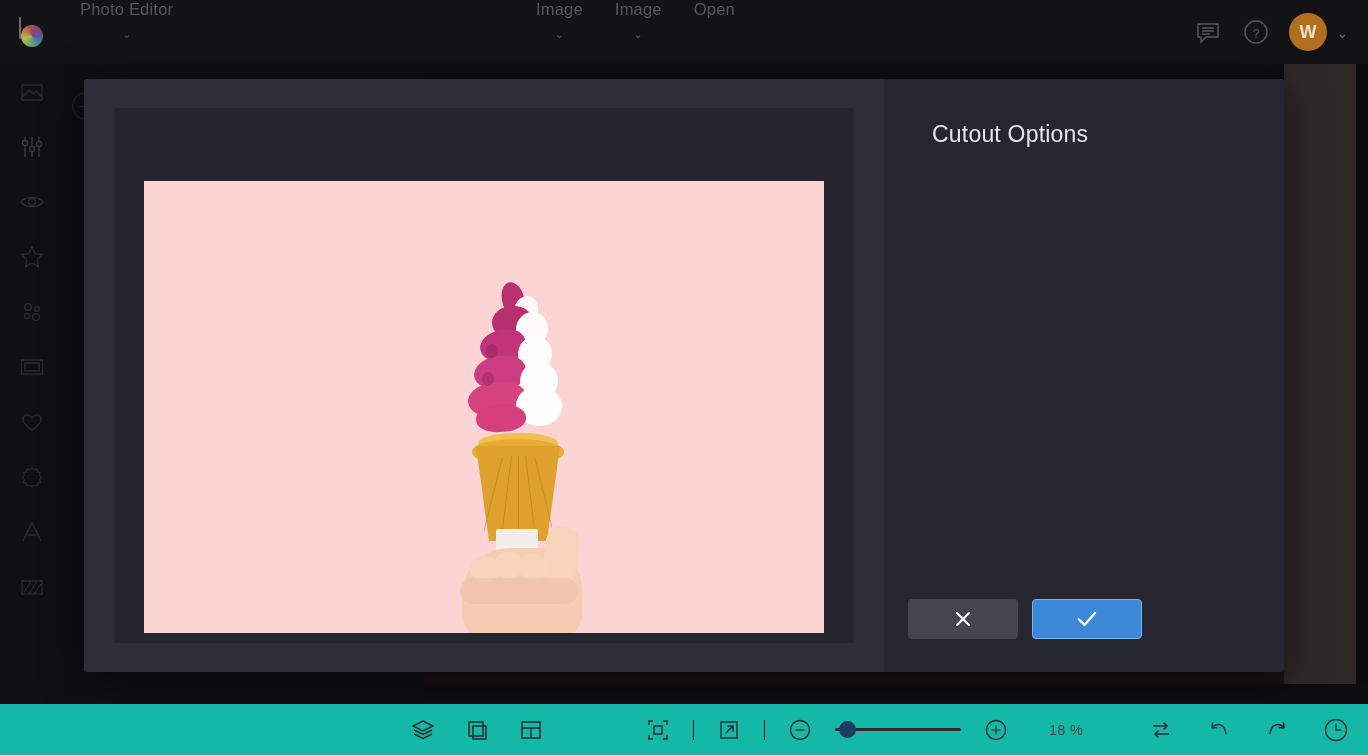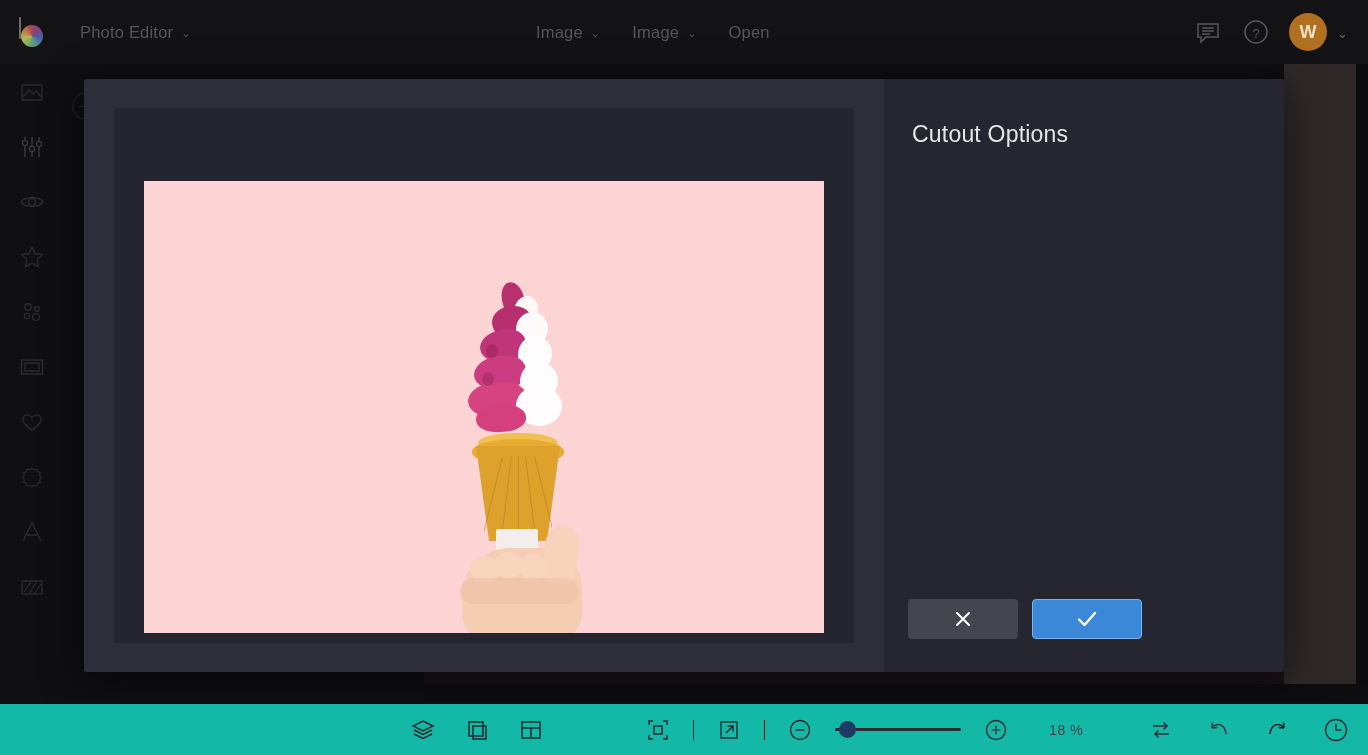--- a/index.html
+++ b/index.html
@@ -27,21 +27,21 @@
     position:absolute; left:4px; top:8px; width:22px; height:22px; border-radius:50%;
     background:
       conic-gradient(from 200deg,
         #6fae57 0deg, #b8b844 55deg, #c87f3a 100deg,
         #b04a58 150deg, #8a3f86 200deg, #4c5aa8 255deg,
         #3f8fa8 305deg, #6fae57 360deg);
     filter:saturate(.85);
   }
   .menu-btn{
     height:64px; padding:0 16px; display:flex; align-items:center; gap:8px;
-    color:#55555c; font-size:16.5px; letter-spacing:.2px; cursor:default;
+    color:#55555c; font-size:16.5px; letter-spacing:.2px; cursor:default;flex-direction:column;
   }
   .caret{ font-size:11px; color:#55555c; transform:translateY(1px); }
   .topcenter{ position:absolute; left:520px; top:0; height:64px; display:flex; align-items:center; }
   .topright{ position:absolute; right:8px; top:0; height:64px; display:flex; align-items:center; gap:18px; padding-right:12px; }
   .ic{ display:flex; align-items:center; justify-content:center; color:#3e3e44; }
   .avatar{
     width:38px; height:38px; border-radius:50%; background:#b0701f;
     display:flex; align-items:center; justify-content:center;
     color:#f3e0c6; font-size:18px; font-weight:600;
   }
@@ -172,20 +172,21 @@
   .knuckle{ position:absolute; border-radius:50%; background:#f7d5bd; }
 
   
   .modal-right{
     position:relative; width:400px; height:593px; background:#262630;
     padding:30px 28px 0 28px;
   }
   .panel-title{
     color:#e6e6ea; font-size:23px; font-weight:400; letter-spacing:.2px;
     margin-top:12px;
+    margin-left:20px;
   }
   .option-box{
     margin-top:28px; border:3px solid #e8401a; border-radius:2px;
     padding:16px 18px 20px 18px;
   }
   .opt-row{ display:flex; align-items:center; gap:12px; }
   .opt-row + .opt-desc{ margin-top:10px; }
   .cbx{
     width:17px; height:17px; border:1.6px solid #8f8f99; border-radius:2px; background:transparent;
     flex:none;

